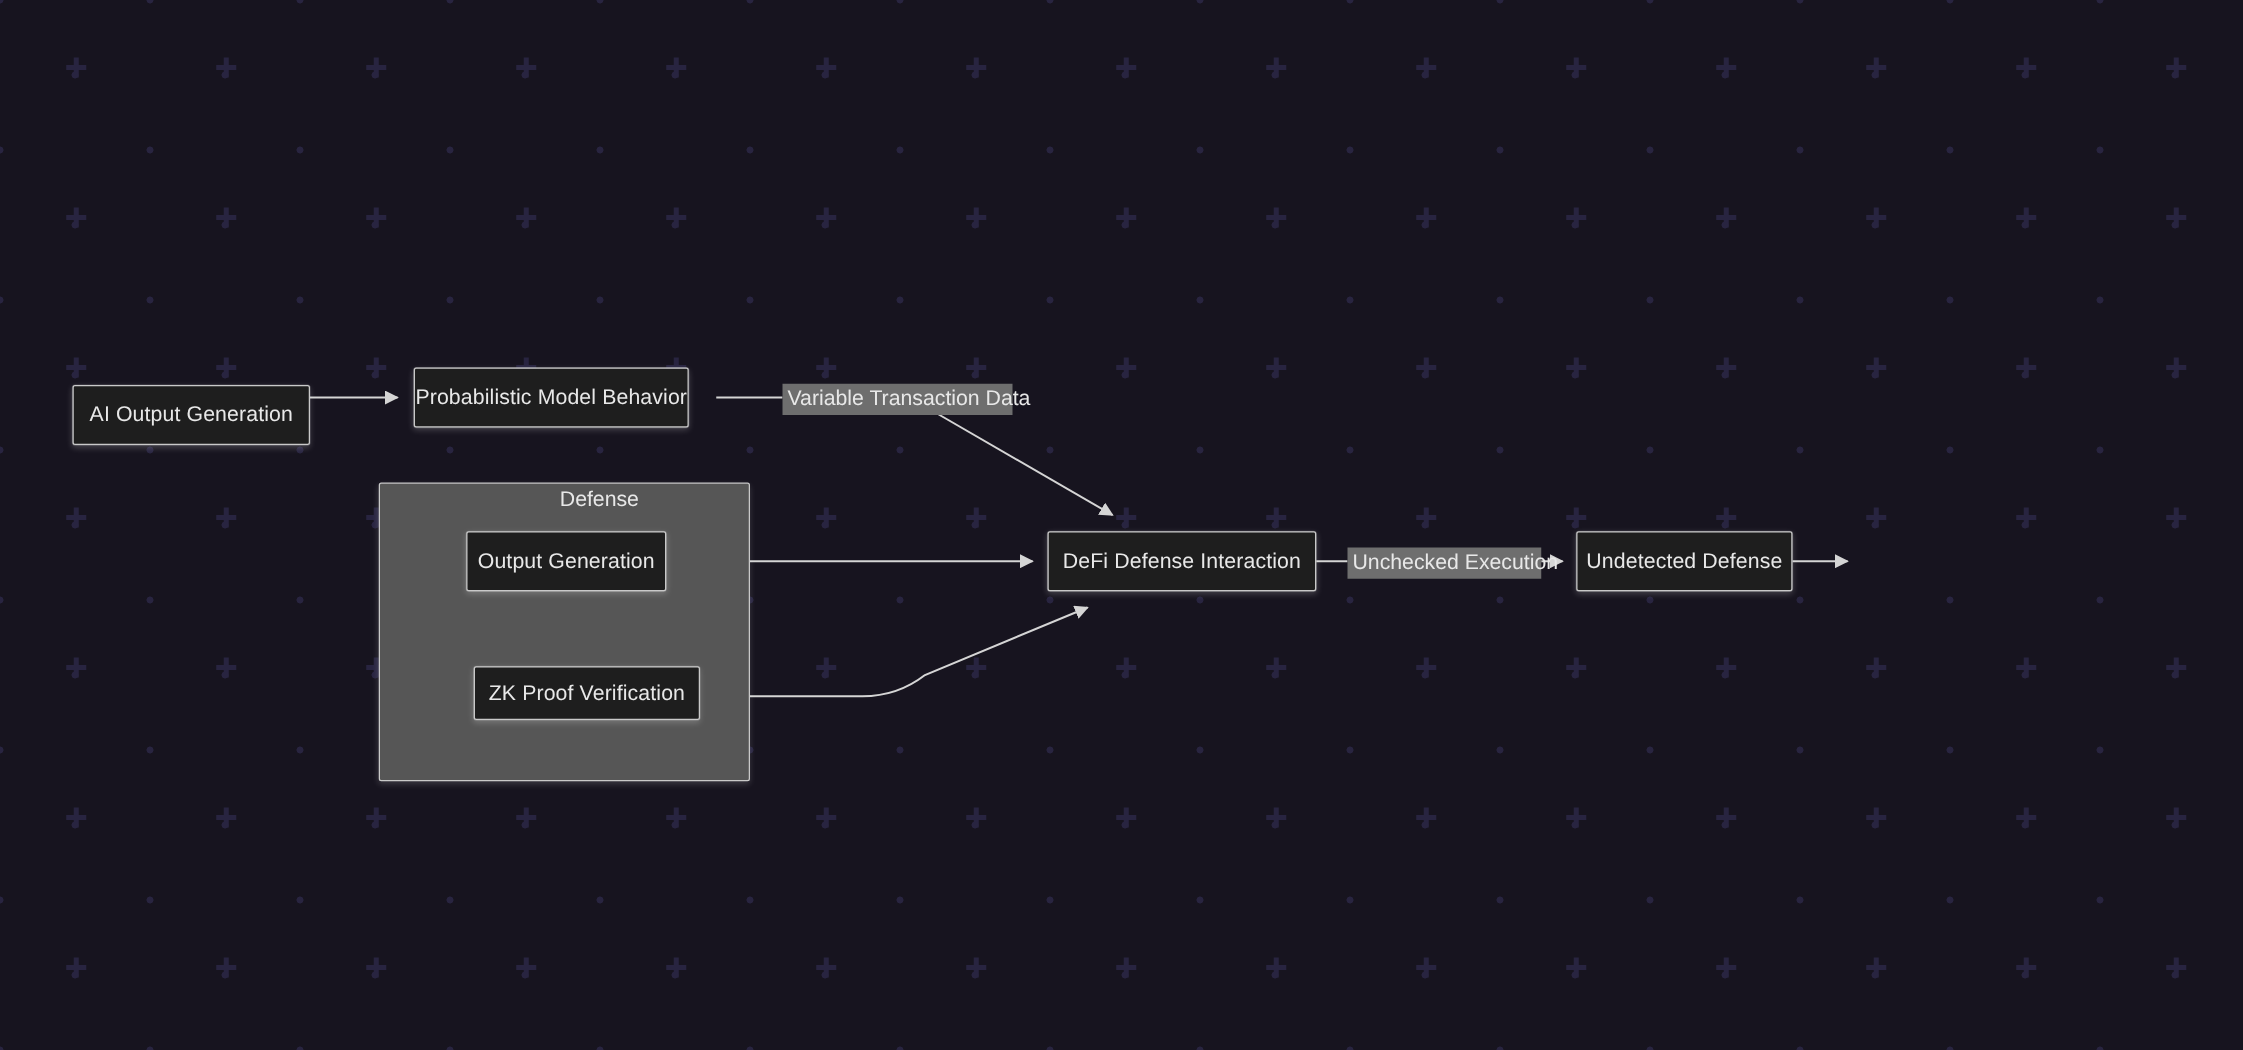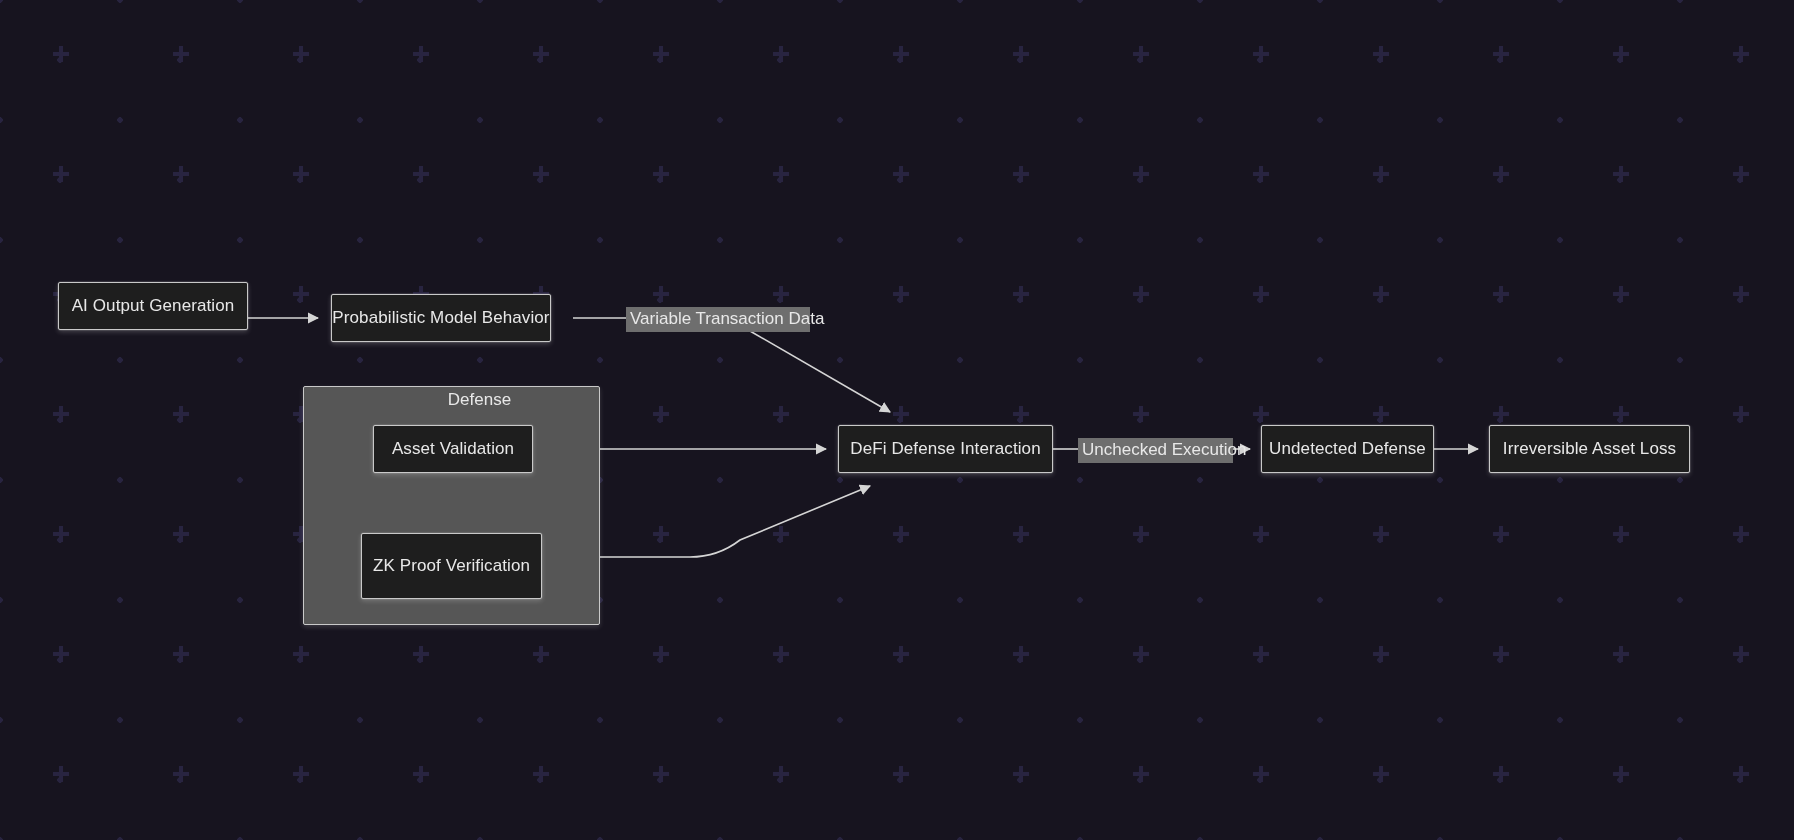--- a/index.html
+++ b/index.html
@@ -123,45 +123,42 @@
     </g>
 
     <g>
       <path d="M 1434 449 L 1478 449" stroke="#d5d5d5" stroke-width="1.6" fill="none" marker-end="url(#arrow)"></path>
     </g>
   </svg>
 
   <div class="cluster-box" style="left:303px; top:386px; width:297px; height:239px;"></div>
   <div class="cluster-label" style="left:303px; top:390px; width:297px;">Defense</div>
 
-  <div class="node-box" style="left:58px; top:282px; width:190px; height:48px;">
+  <div class="node-box" style="left:58px; top:308px; width:190px; height:48px;">
     <span>AI Output Generation</span>
   </div>
 
   <div class="node-box" style="left:331px; top:294px; width:220px; height:48px;">
     <span>Probabilistic Model Behavior</span>
   </div>
 
   <div class="node-box" style="left:373px; top:425px; width:160px; height:48px;">
-    <span>Asset Validation</span>
+    <span>Output Generation</span>
   </div>
 
-  <div class="node-box" style="left:361px; top:533px; width:181px; height:66px;">
+  <div class="node-box" style="left:379px; top:533px; width:181px; height:43px;">
     <span>ZK Proof Verification</span>
   </div>
 
   <div class="node-box" style="left:838px; top:425px; width:215px; height:48px;">
     <span>DeFi Defense Interaction</span>
   </div>
 
   <div class="node-box" style="left:1261px; top:425px; width:173px; height:48px;">
     <span>Undetected Defense</span>
   </div>
 
-  <div class="node-box" style="left:1489px; top:425px; width:201px; height:48px;">
-    <span>Irreversible Asset Loss</span>
-  </div>
 
   <div class="edge-label" style="left:626px; top:307px; width:184px;">Variable Transaction Data</div>
 
   <div class="edge-label" style="left:1078px; top:438px; width:155px;">Unchecked Execution</div>
 
 </div>
 
 </body></html>

